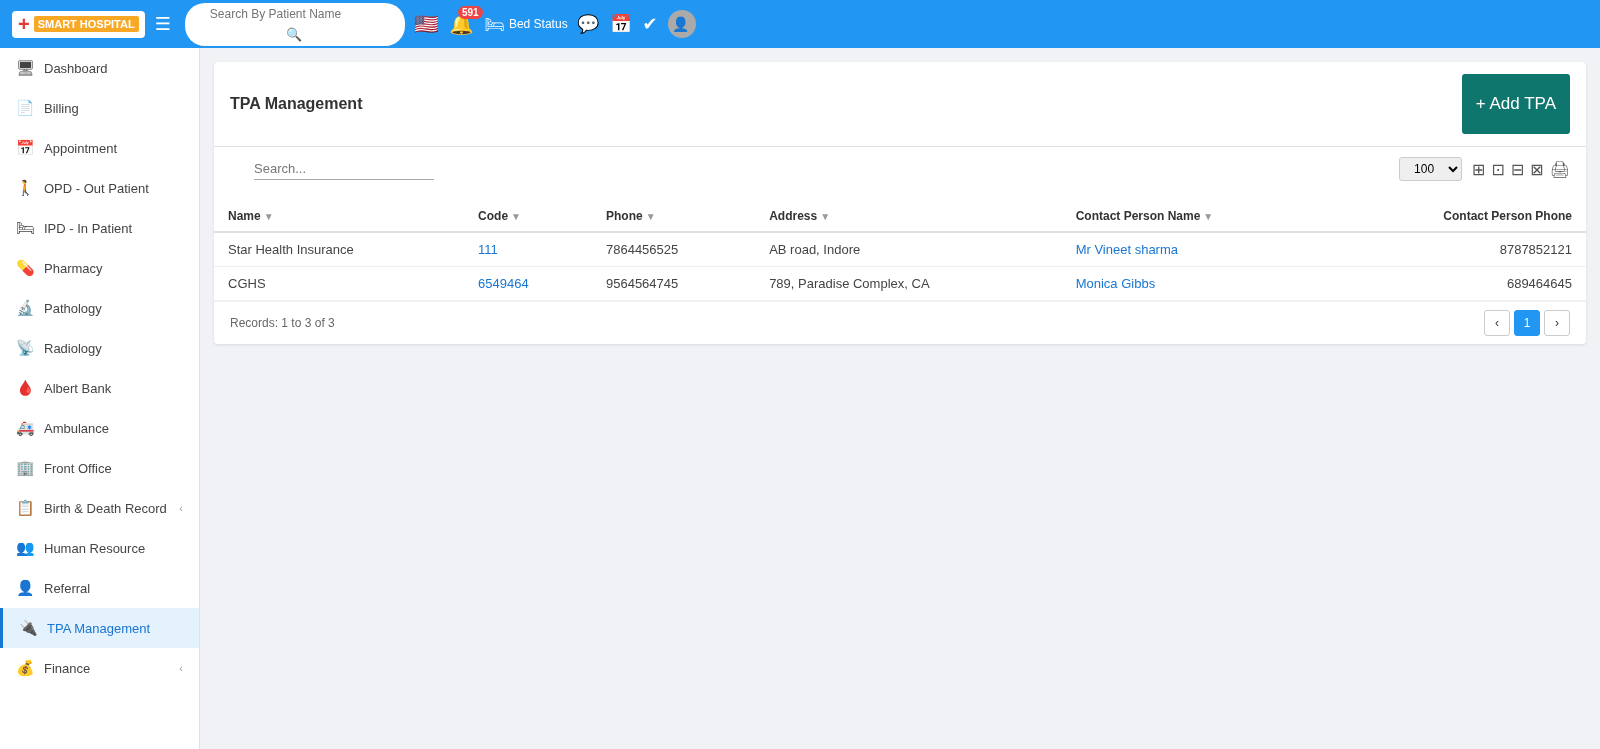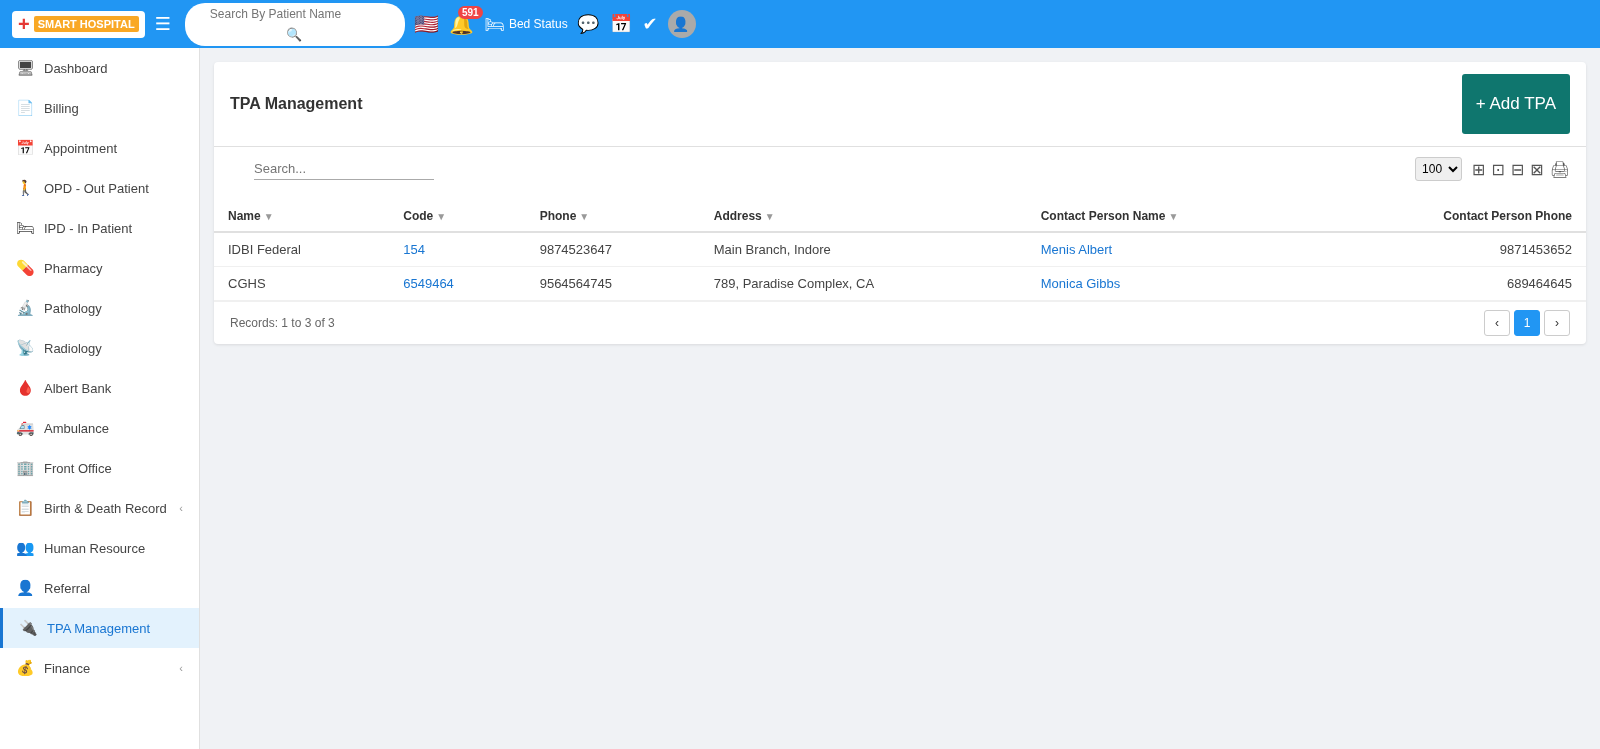--- a/index.html
+++ b/index.html
@@ -91,21 +91,21 @@
       display: flex; align-items: center; justify-content: space-between;
       padding: 10px 16px;
       margin-left: 24px;
     }
     .tpa-search input {
       border: none; border-bottom: 1px solid #aaa; outline: none;
       font-size: 13px; padding: 3px 0; width: 180px; color: #555;
     }
     .tpa-toolbar-right { display: flex; align-items: center; gap: 10px; }
     .per-page-select {
-      border: 1px solid #ccc; border-radius: 3px; padding: 3px 2px;
+      border: 1px solid #ccc; border-radius: 3px; padding: 3px 10px;
       font-size: 12px; cursor: pointer;
     }
     .tpa-toolbar-icons { display: flex; gap: 6px; }
     .toolbar-icon { font-size: 16px; color: #555; cursor: pointer; }
 
     
     .tpa-table { width: 100%; border-collapse: collapse; margin-top: 10px; }
     .tpa-table thead tr { border-bottom: 2px solid #e0e0e0; }
     .tpa-table th {
       padding: 8px 14px; text-align: left; font-size: 12px;
@@ -278,27 +278,27 @@
             </th>
             <th>
               <span>Contact Person Name</span><span class="sort-arrow">▼</span>
             </th>
             <th class="right">
               <span>Contact Person Phone</span>
             </th>
           </tr>
         </thead>
         <tbody id="tpa-tbody">
-            <tr>
-    <td>IDBI Federal</td>
-    <td class="link">154</td>
-    <td>9874523647</td>
-    <td>Main Branch, Indore</td>
-    <td class="link">Menis Albert</td>
-    <td class="right">9871453652</td>
+        <tr>
+    <td>Star Health Insurance</td>
+    <td class="link">111</td>
+    <td>7864456525</td>
+    <td>AB road, Indore</td>
+    <td class="link">Mr Vineet sharma</td>
+    <td class="right">8787852121</td>
   </tr>
             <tr>
     <td>CGHS</td>
     <td class="link">6549464</td>
     <td>9564564745</td>
     <td>789, Paradise Complex, CA</td>
     <td class="link">Monica Gibbs</td>
     <td class="right">689464645</td>
   </tr>
           </tbody>

